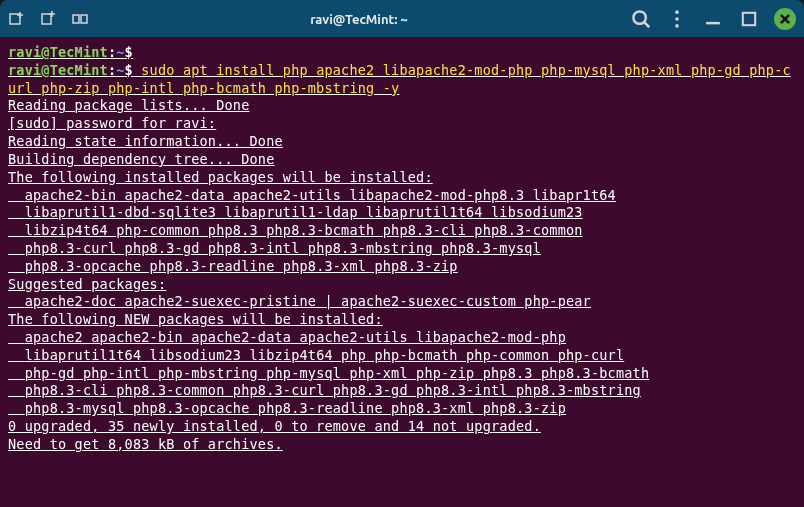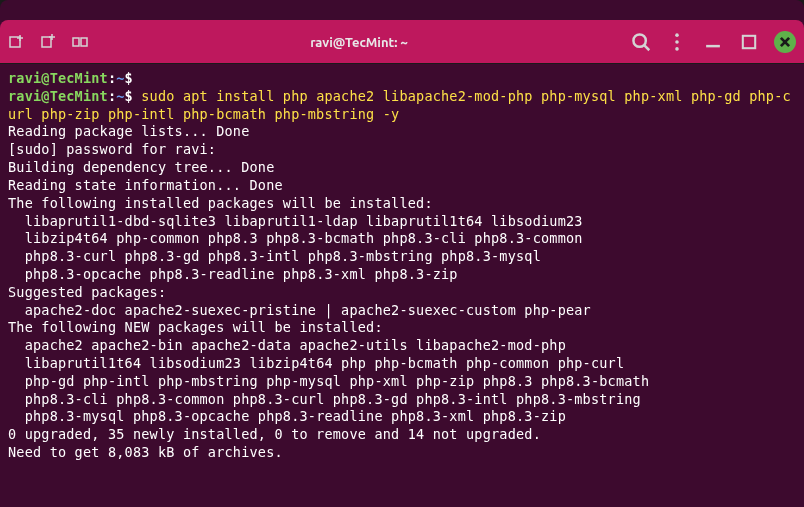--- a/index.html
+++ b/index.html
@@ -14,28 +14,27 @@
     }
     .window {
       width: 804px;
       height: 507px;
       background: #3d0a2e;
       border-radius: 8px 8px 0 0;
       display: flex;
       flex-direction: column;
     }
     .titlebar {
-      height: 44px;
-      background: #be185d;
+      height: 38px;
+      background: #0c4a6e;
       display: flex;
       align-items: center;
       padding: 0 8px;
       border-radius: 8px 8px 0 0;
       border-bottom: 1px solid #1a1a1a;
-      margin-top: 20px;
     }
     .titlebar-left {
       display: flex;
       gap: 16px;
       align-items: center;
     }
     .tb-icon {
       width: 16px;
       height: 16px;
       display: flex;
@@ -77,20 +76,21 @@
     }
     .terminal {
       flex: 1;
       padding: 6px 8px;
       color: #ffffff;
       font-size: 13.5px;
       line-height: 1.32;
       overflow: hidden;
       font-family: 'DejaVu Sans Mono', 'Liberation Mono', monospace;
       letter-spacing: 0.2px;
+      text-decoration: underline;
     }
     .prompt-user {
       color: #88d85f;
       font-weight: bold;
     }
     .prompt-colon {
       color: #ffffff;
       font-weight: bold;
     }
     .prompt-path {
@@ -174,23 +174,24 @@
       </div>
     </div>
   </div>
 
   <div class="terminal">
     <div class="line"><span class="prompt-user">ravi@TecMint</span><span class="prompt-colon">:</span><span class="prompt-path">~</span><span class="prompt-dollar">$</span></div>
     <div class="line"><span class="prompt-user">ravi@TecMint</span><span class="prompt-colon">:</span><span class="prompt-path">~</span><span class="prompt-dollar">$</span> <span class="cmd">sudo apt install php apache2 libapache2-mod-php php-mysql php-xml php-gd php-curl php-zip php-intl php-bcmath php-mbstring -y</span></div>
     <div id="output-container">
         <div class="output">Reading package lists... Done</div>
         <div class="output">[sudo] password for ravi:</div>
+        <div class="output">Reading state information... Done</div>
         <div class="output">Building dependency tree... Done</div>
-        <div class="output">Reading state information... Done</div>
         <div class="output">The following installed packages will be installed:</div>
+        <div class="output">  apache2-bin apache2-data apache2-utils libapache2-mod-php8.3 libapr1t64</div>
         <div class="output">  libaprutil1-dbd-sqlite3 libaprutil1-ldap libaprutil1t64 libsodium23</div>
         <div class="output">  libzip4t64 php-common php8.3 php8.3-bcmath php8.3-cli php8.3-common</div>
         <div class="output">  php8.3-curl php8.3-gd php8.3-intl php8.3-mbstring php8.3-mysql</div>
         <div class="output">  php8.3-opcache php8.3-readline php8.3-xml php8.3-zip</div>
         <div class="output">Suggested packages:</div>
         <div class="output">  apache2-doc apache2-suexec-pristine | apache2-suexec-custom php-pear</div>
         <div class="output">The following NEW packages will be installed:</div>
         <div class="output">  apache2 apache2-bin apache2-data apache2-utils libapache2-mod-php</div>
         <div class="output">  libaprutil1t64 libsodium23 libzip4t64 php php-bcmath php-common php-curl</div>
         <div class="output">  php-gd php-intl php-mbstring php-mysql php-xml php-zip php8.3 php8.3-bcmath</div>

